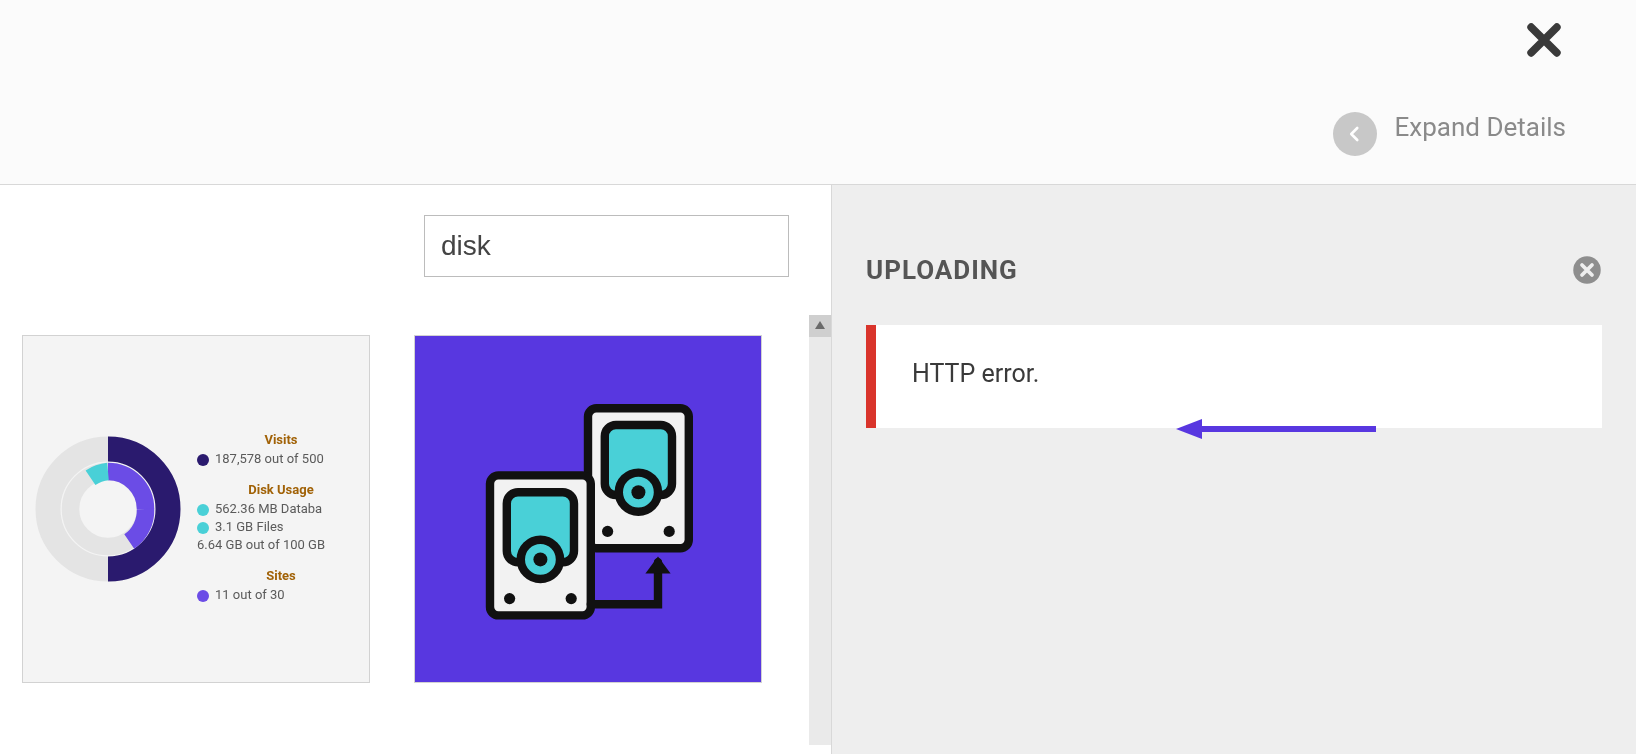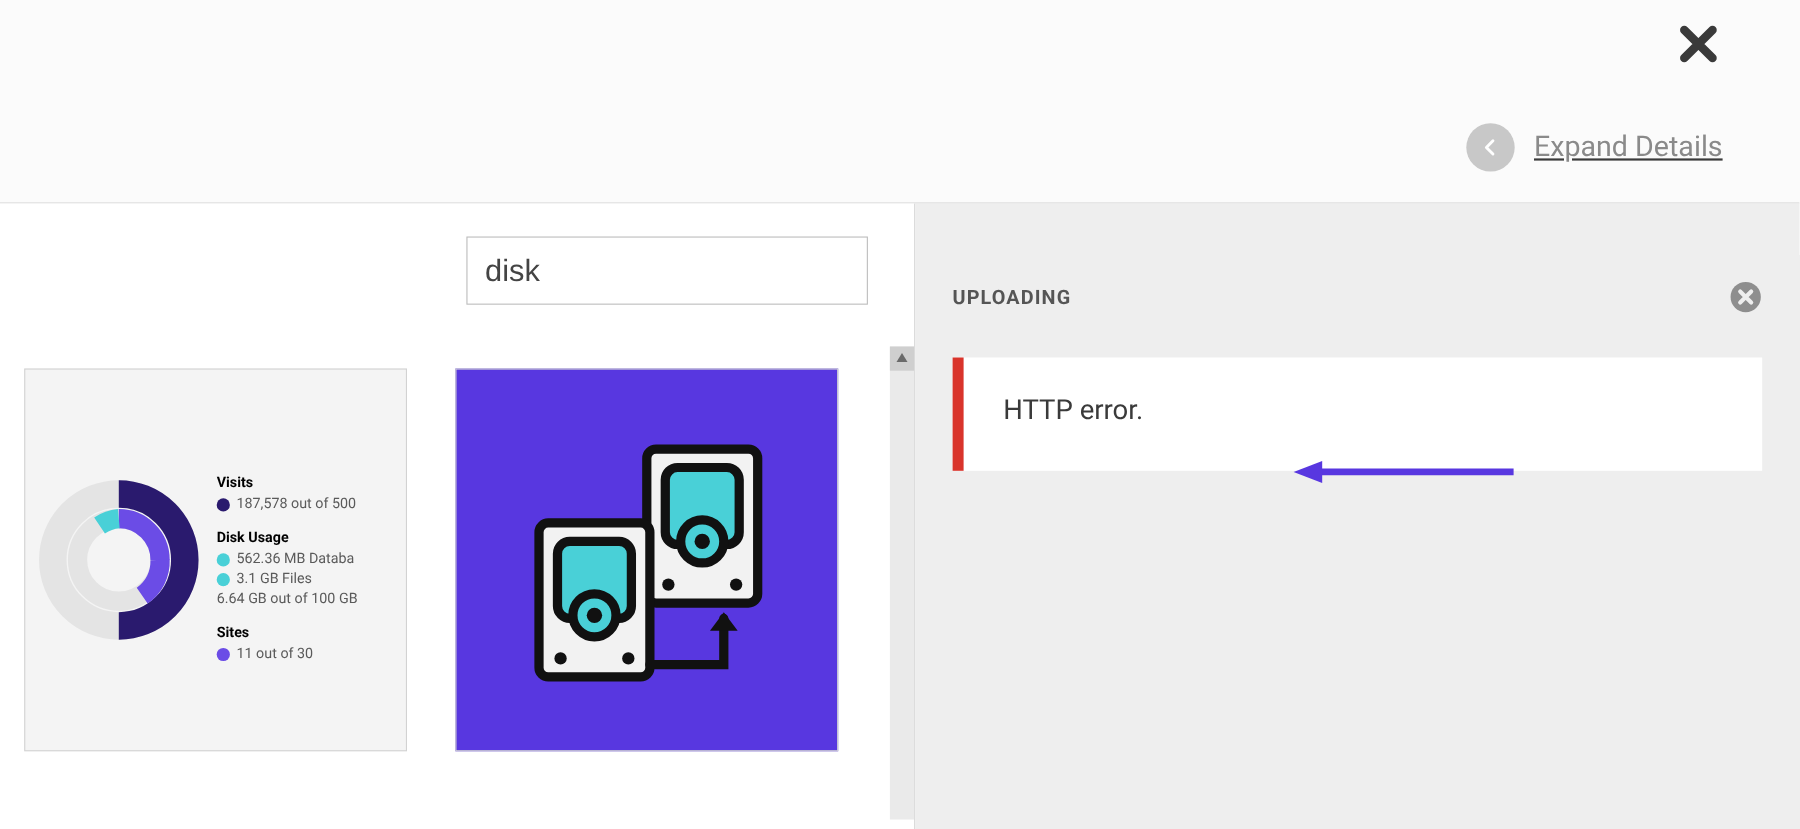--- a/index.html
+++ b/index.html
@@ -17,23 +17,22 @@
     top: 18px; right: 70px;
     width: 44px; height: 44px;
     cursor: pointer;
     color: #3a3a3a;
   }
   .close-x svg { width: 100%; height: 100%; }
 
   .expand-wrap {
     position: absolute;
     bottom: 28px; right: 70px;
-    display: flex; align-items: center; gap: 18px;
+    display: flex; align-items: flex-start; gap: 18px;
     cursor: pointer;
-    text-decoration: underline;
   }
   .expand-circle {
     width: 44px; height: 44px;
     border-radius: 50%;
     background: #c8c8c8;
     display: flex; align-items: center; justify-content: center;
   }
   .expand-circle svg { width: 18px; height: 18px; color: #fff; }
   .expand-label { font-size: 26px; color: #8a8a8a; }
 
@@ -68,21 +67,21 @@
     border: 1px solid #d2d2d2;
     background: #f4f4f4;
     cursor: pointer;
     overflow: hidden;
   }
 
   
   .thumb1 { display: flex; }
   .donut-wrap { flex: 0 0 170px; display:flex; align-items:center; justify-content:center; }
   .legend-wrap { flex: 1; padding: 80px 4px 0 4px; font-size: 13px; color:#5a5a5a; overflow:hidden; white-space: nowrap; }
-  .legend-head { font-weight:700; margin-top:16px; margin-bottom:4px; color:#000000;}
+  .legend-head { font-weight:700; margin-top:16px; margin-bottom:4px; color:#a16207;text-align:center;}
   .dot { display:inline-block; width:12px; height:12px; border-radius:50%; margin-right:6px; vertical-align:middle;}
   .legend-line { margin:3px 0; }
 
   
   .thumb2 { background:#5837e0; display:flex; align-items:center; justify-content:center; }
   .thumb2 svg { width: 280px; height: 280px; }
 
   
   .scroll-stub {
     position:absolute; top:130px; right:0;
@@ -102,21 +101,21 @@
   
   .right-pane {
     flex: 1;
     background: #eeeeee;
     position: relative;
     padding: 70px 34px 0 34px;
   }
   .upl-head {
     display:flex; align-items:center; justify-content:space-between;
   }
-  .upl-title { font-size:18px; letter-spacing:1px; font-weight:700; color:#555;text-align:center; }
+  .upl-title { font-size:26px; letter-spacing:1px; font-weight:700; color:#555;text-align:center; }
   .upl-close { width:30px; height:30px; cursor:pointer; color:#8e8e8e; }
   .upl-close svg{width:100%;height:100%}
 
   .upl-card {
     margin-top: 40px;
     background:#fff;
     border-left: 10px solid #d9342b;
     padding: 34px 30px 40px 36px;
     position: relative;
   }

